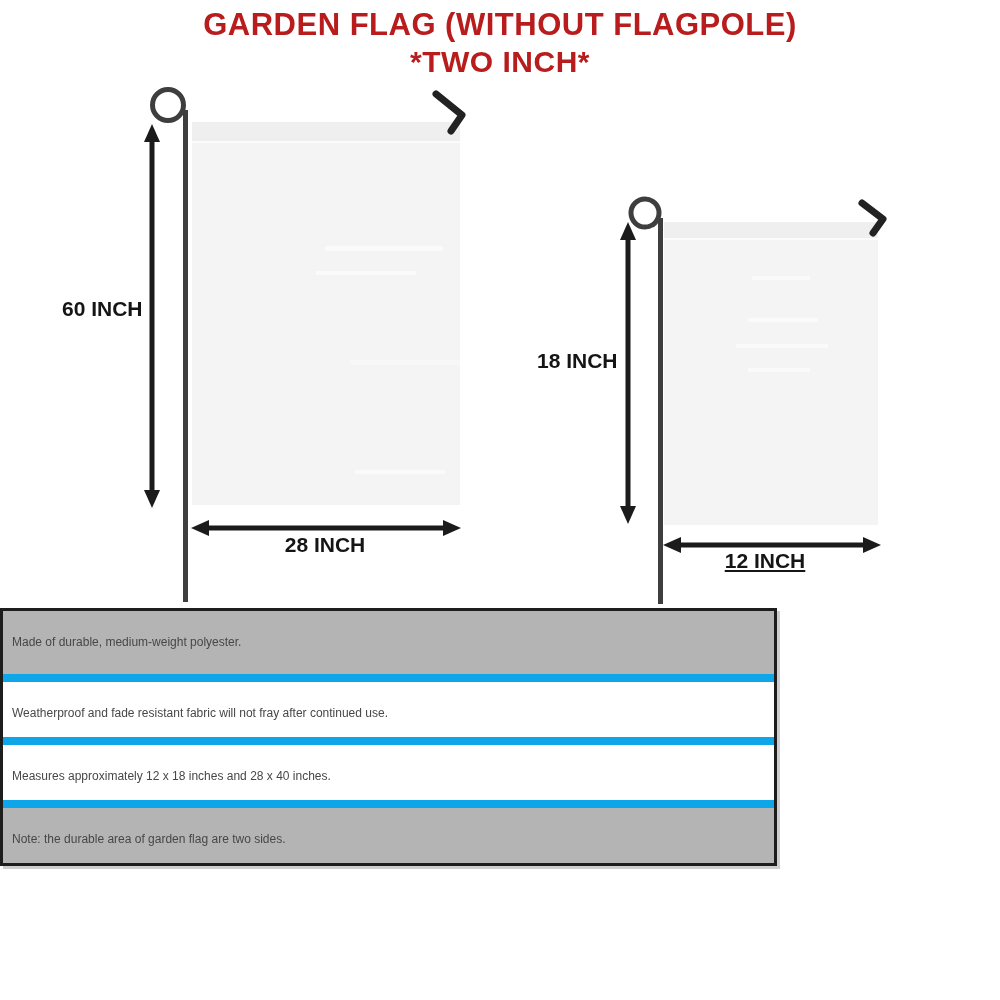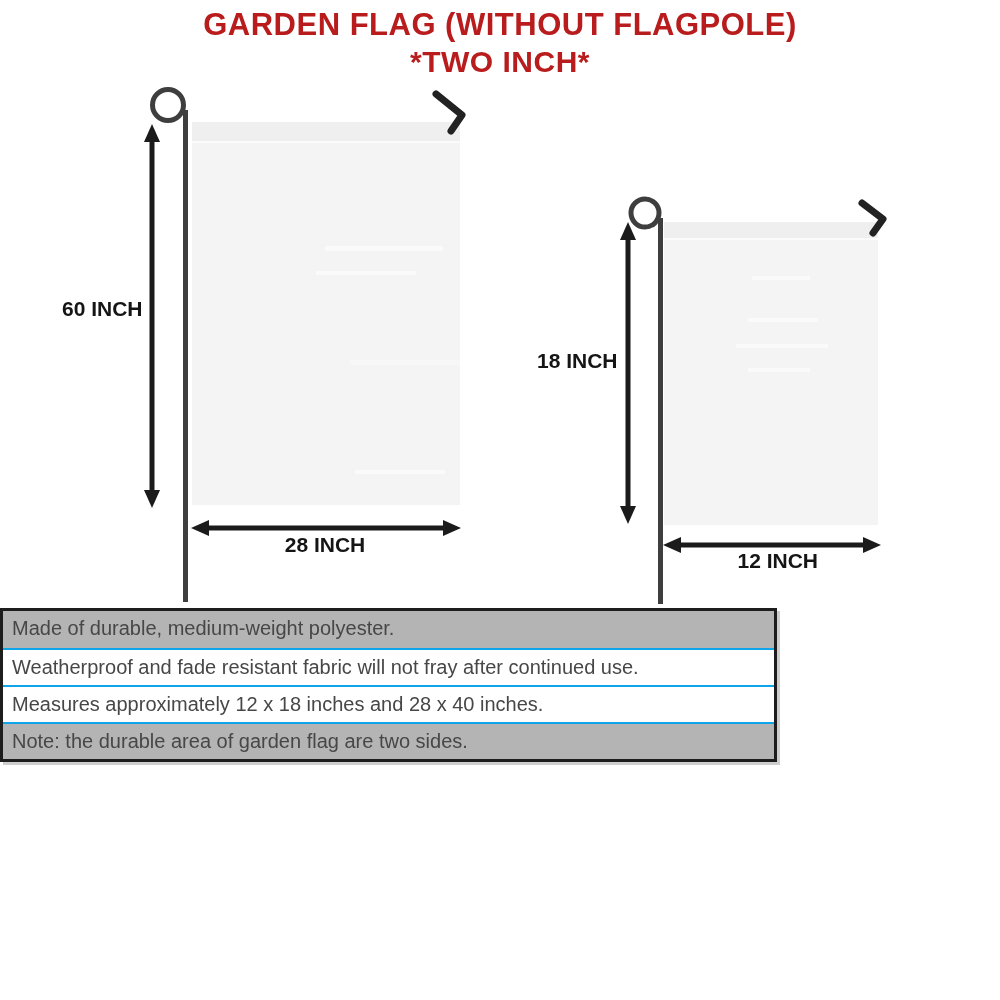--- a/index.html
+++ b/index.html
@@ -36,39 +36,39 @@
   .dim-label {
     position: absolute;
     font-weight: bold;
     font-size: 21px;
     color: #151515;
     white-space: nowrap;
   }
   .label-h-large { top: 297px; left: 62px; width: 80px; text-align: right; }
   .label-w-large { top: 533px; left: 240px; width: 170px; text-align: center; }
   .label-h-small { top: 343px; left: 537px; width: 78px; text-align: center; margin-top: 6px; }
-  .label-w-small { top: 549px; left: 648px; width: 170px; text-align: right; }
+  .label-w-small { top: 549px; left: 680px; width: 170px; text-align: center; text-decoration: underline; }
   .features-table {
     position: absolute;
     top: 608px;
     left: 0;
     width: 777px;
     border: 3px solid #1d1d1d;
     box-sizing: border-box;
     box-shadow: 3px 3px 0 rgba(60,60,60,0.25);
   }
   .feature-row {
-    height: 37px;
+    height: 63px;
     box-sizing: border-box;
-    padding: 6px 10px 0 9px;
-    font-size: 20px;
+    padding: 24px 10px 0 9px;
+    font-size: 12px;
     color: #474747;
     background: #ffffff;
   }
-  .feature-row + .feature-row { border-top: 2px solid #0ea5e9; }
+  .feature-row + .feature-row { border-top: 8px solid #0ea5e9; }
   .feature-row.shaded { background: #b4b4b4; }
 </style>
 </head>
 <body>
 
 <div class="canvas">
 
   <div class="title-block">
     <div class="title-line1">GARDEN FLAG (WITHOUT FLAGPOLE)</div>
     <div class="title-line2">*TWO INCH*</div>

